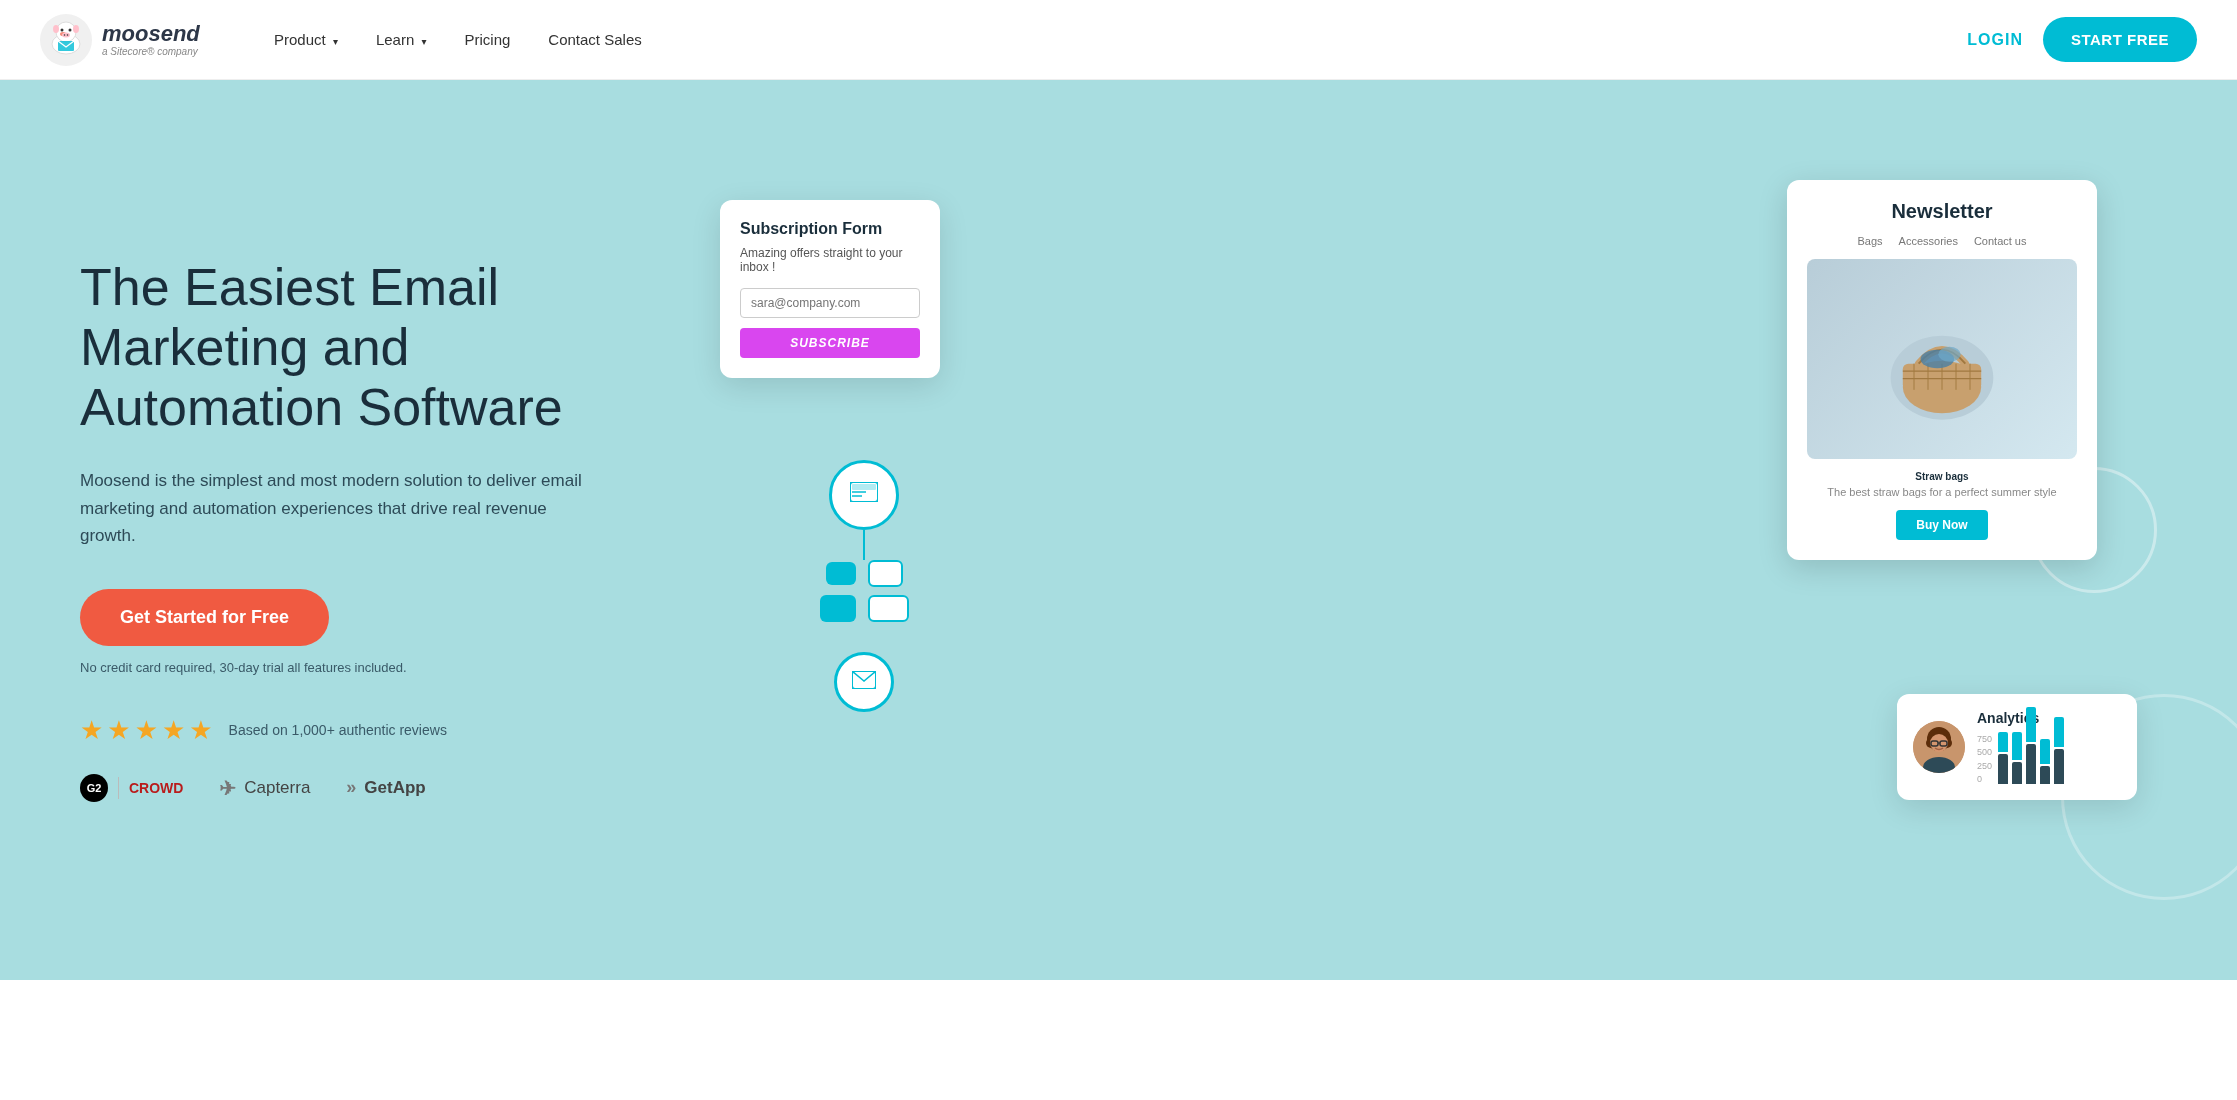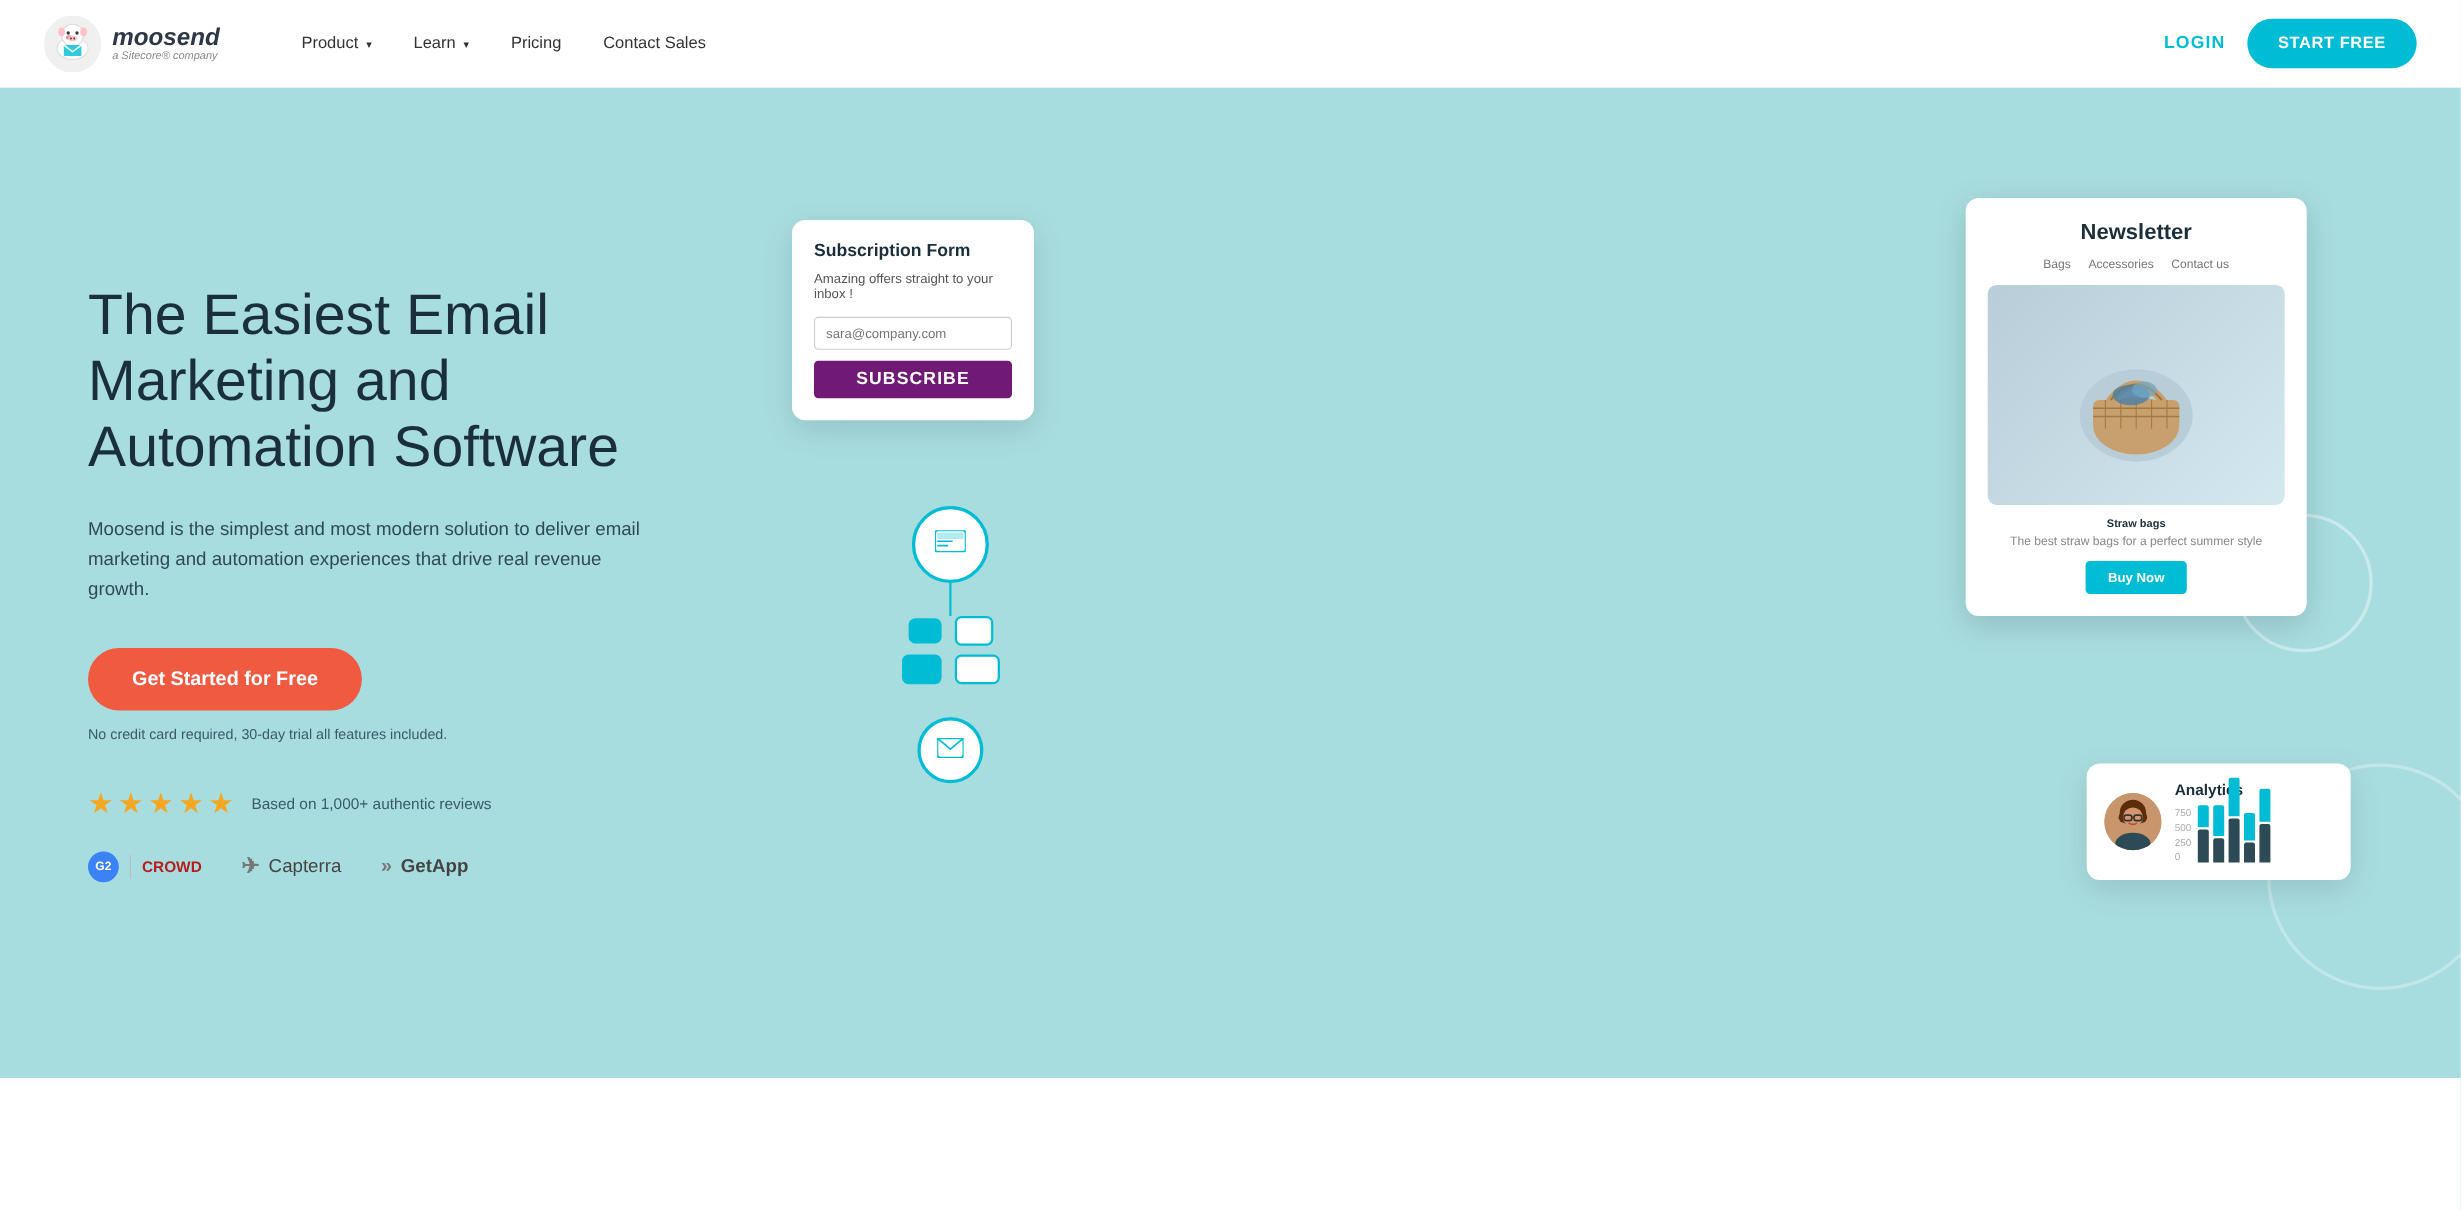--- a/index.html
+++ b/index.html
@@ -219,29 +219,30 @@
       border: 1px solid #ccc;
       border-radius: 4px;
       padding: 7px 10px;
       font-size: 12px;
       color: #888;
       margin-bottom: 10px;
       outline: none;
     }
     .card-sub-btn {
       width: 100%;
-      background: #701a75;
+      background: #d946ef;
       color: #fff;
-      font-size: 16px;
+      font-size: 12px;
       font-weight: 700;
       padding: 8px;
       border: none;
       border-radius: 4px;
       letter-spacing: 1px;
       cursor: pointer;
+      font-style: italic;
     }
 
     
     .card-newsletter {
       position: absolute;
       right: 60px;
       top: 0;
       width: 310px;
       background: #fff;
       border-radius: 12px;
@@ -422,21 +423,21 @@
 
     
     .g2-badge {
       display: flex;
       align-items: center;
       gap: 6px;
     }
     .g2-circle {
       width: 28px;
       height: 28px;
-      background: #3b82f6;
+      background: #000000;
       border-radius: 50%;
       display: flex;
       align-items: center;
       justify-content: center;
       color: #fff;
       font-size: 11px;
       font-weight: 900;
     }
     .g2-text { font-size: 14px; font-weight: 700; color: #b91c1c; }
     .divider-v { width: 1px; height: 22px; background: #bbb; margin: 0 4px; }

